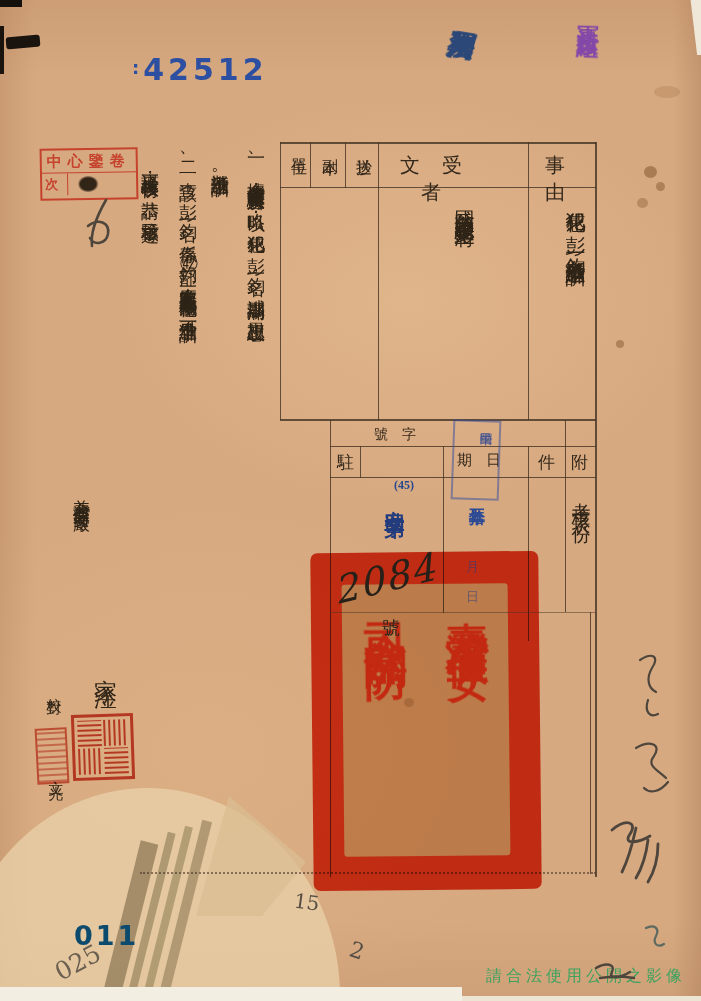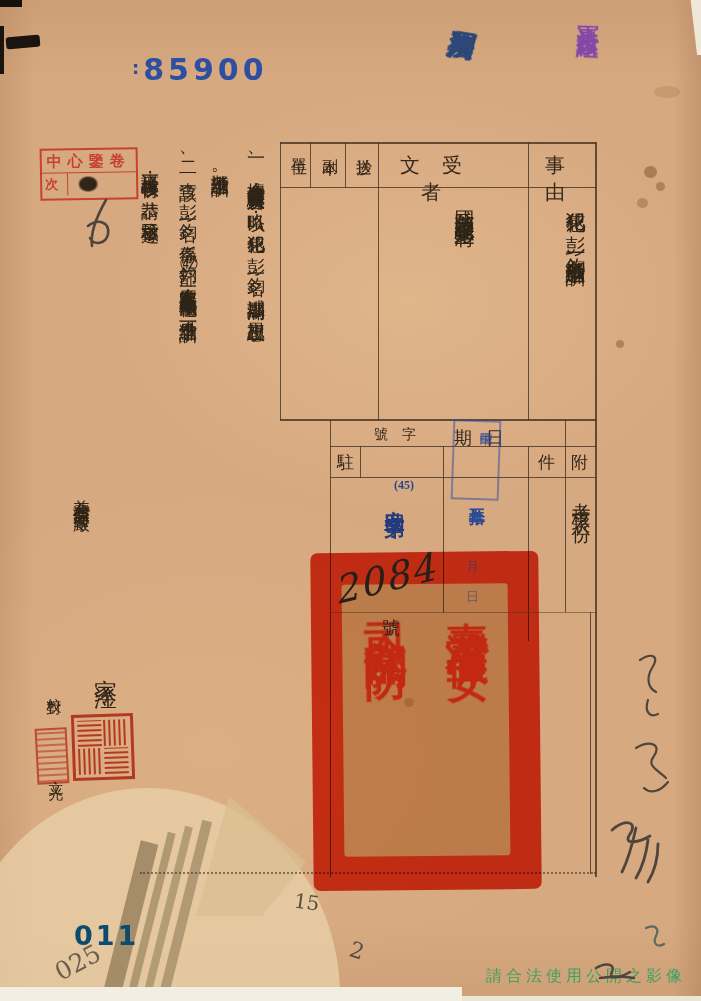--- a/index.html
+++ b/index.html
@@ -44,21 +44,21 @@
   <div class="stain" style="left:404px;top:698px;width:10px;height:9px;background:#8a5a2f;opacity:.3;"></div>
 
   <div class="abs" style="left:-45px;top:788px;width:385px;height:260px;background:#e9d0a8;opacity:.8;border-radius:50% 50% 0 0 / 80% 80% 0 0;z-index:1;"></div>
   <div class="abs" style="left:120px;top:840px;width:18px;height:170px;background:#8d7a56;opacity:.75;transform:rotate(14deg);z-index:1;"></div>
   <div class="abs" style="left:146px;top:830px;width:8px;height:180px;background:#97855e;opacity:.7;transform:rotate(14deg);z-index:1;"></div>
   <div class="abs" style="left:162px;top:824px;width:8px;height:190px;background:#97855e;opacity:.65;transform:rotate(14deg);z-index:1;"></div>
   <div class="abs" style="left:178px;top:818px;width:10px;height:200px;background:#8d7a56;opacity:.6;transform:rotate(14deg);z-index:1;"></div>
   <div class="abs" style="left:196px;top:796px;width:110px;height:120px;background:#d9bd92;opacity:.75;z-index:1;clip-path:polygon(0 100%,30% 0,100% 55%,60% 100%);"></div>
 
   <div class="abs" style="left:132px;top:52px;z-index:4;color:#2d4fa1;font-family:'DejaVu Sans',sans-serif;font-weight:bold;font-size:30px;letter-spacing:4px;filter:blur(.3px);">
-    <span style="font-size:18px;vertical-align:6px;">:</span><span>85900</span>
+    <span style="font-size:18px;vertical-align:6px;">:</span><span>42512</span>
   </div>
 
   <div class="abs v" style="left:562px;top:8px;height:390px;font-size:22px;line-height:40px;color:#8348a8;font-weight:bold;z-index:4;transform:rotate(2deg);letter-spacing:3px;height:392px;filter:blur(.2px);">軍法行政組</div>
 
   <div class="abs v" style="left:438px;top:10px;height:115px;font-size:27px;color:#2c4878;font-weight:bold;z-index:4;transform:rotate(9deg) skewX(-6deg);letter-spacing:0;filter:blur(.2px);">軍法復判局</div>
 
   <div class="abs" style="left:40px;top:148px;width:94px;height:48px;border:2px solid #c43a26;z-index:4;color:#c43a26;opacity:.92;transform:rotate(-1deg);">
     <div style="font-size:15px;font-weight:bold;letter-spacing:6px;text-align:center;border-bottom:1.5px solid #c43a26;line-height:22px;">中心鑒卷</div>
     <div style="display:flex;line-height:22px;">
       <span style="font-size:13px;font-weight:bold;padding-left:3px;border-right:1.5px solid #c43a26;width:22px;">次</span>
@@ -92,21 +92,21 @@
   <div class="abs label rtl" style="left:386px;top:152px;width:112px;font-size:20px;letter-spacing:22px;">受文者</div>
   <div class="abs v label" style="left:351px;top:146px;height:42px;font-size:16px;line-height:26px;">抄送</div>
   <div class="abs v label" style="left:317px;top:146px;height:42px;font-size:16px;line-height:26px;">副本</div>
   <div class="abs v label" style="left:286px;top:146px;height:42px;font-size:16px;line-height:26px;">單位</div>
 
   <div class="abs v ink" style="left:528px;top:196px;height:216px;font-size:20px;line-height:33px;letter-spacing:1px;width:64px;">感化犯　彭　鈞一名擬請准予結訓</div>
   <div class="abs v ink" style="left:452px;top:194px;height:232px;font-size:20px;letter-spacing:2px;">國防部參謀總長彭上將</div>
 
   <div class="abs label rtl" style="left:334px;top:451px;width:24px;font-size:17px;">駐</div>
   <div class="abs label rtl" style="left:366px;top:426px;width:72px;font-size:14px;letter-spacing:14px;">字號</div>
-  <div class="abs label rtl" style="left:450px;top:426px;width:72px;font-size:18px;letter-spacing:14px;">日期</div>
+  <div class="abs label rtl" style="left:450px;top:451px;width:72px;font-size:15px;letter-spacing:14px;">日期</div>
   <div class="abs label" style="left:538px;top:451px;font-size:17px;">件</div>
   <div class="abs label" style="left:571px;top:451px;font-size:17px;">附</div>
 
   <div class="abs v ink" style="left:568px;top:487px;height:152px;font-size:19px;letter-spacing:6px;">考核表一份</div>
 
   <div class="abs blueink" style="left:380px;top:478px;font-size:12px;font-weight:bold;margin-left:14px;">(45)</div>
   <div class="abs v blueink" style="left:382px;top:494px;height:110px;font-size:20px;font-weight:bold;letter-spacing:3px;color:#233c7e;">安助字第</div>
   <div class="abs" style="left:336px;top:556px;font-size:38px;color:#262019;z-index:7;font-family:'DejaVu Serif',serif;font-style:italic;transform:rotate(-14deg) skewX(-8deg);letter-spacing:2px;">2084</div>
   <div class="abs" style="left:382px;top:616px;font-size:18px;color:#2a2620;z-index:7;">號</div>
 

